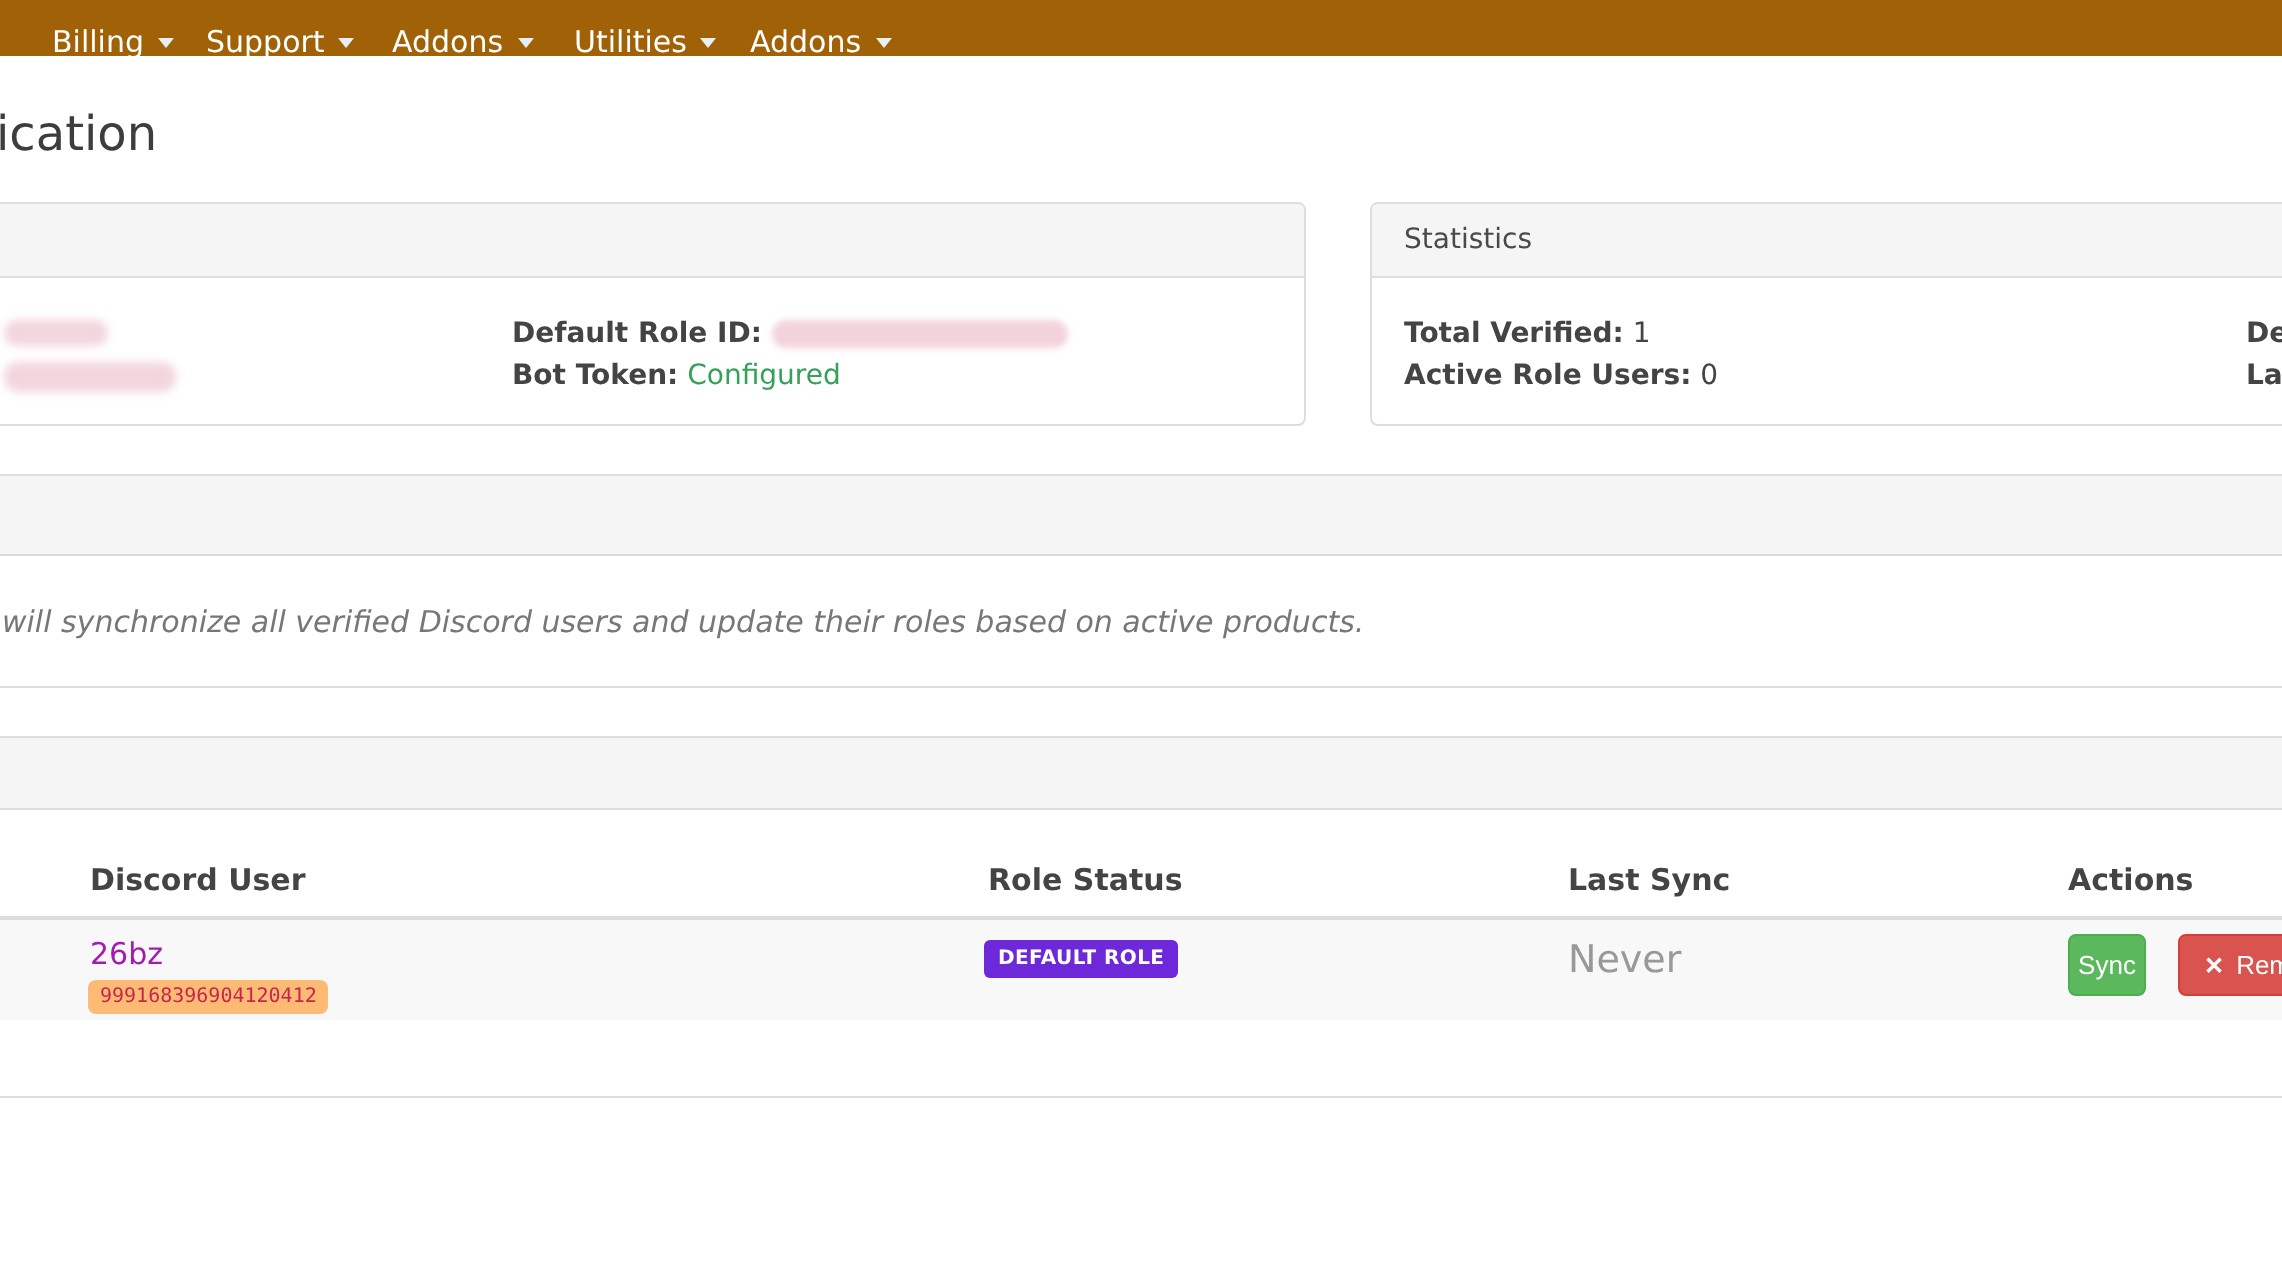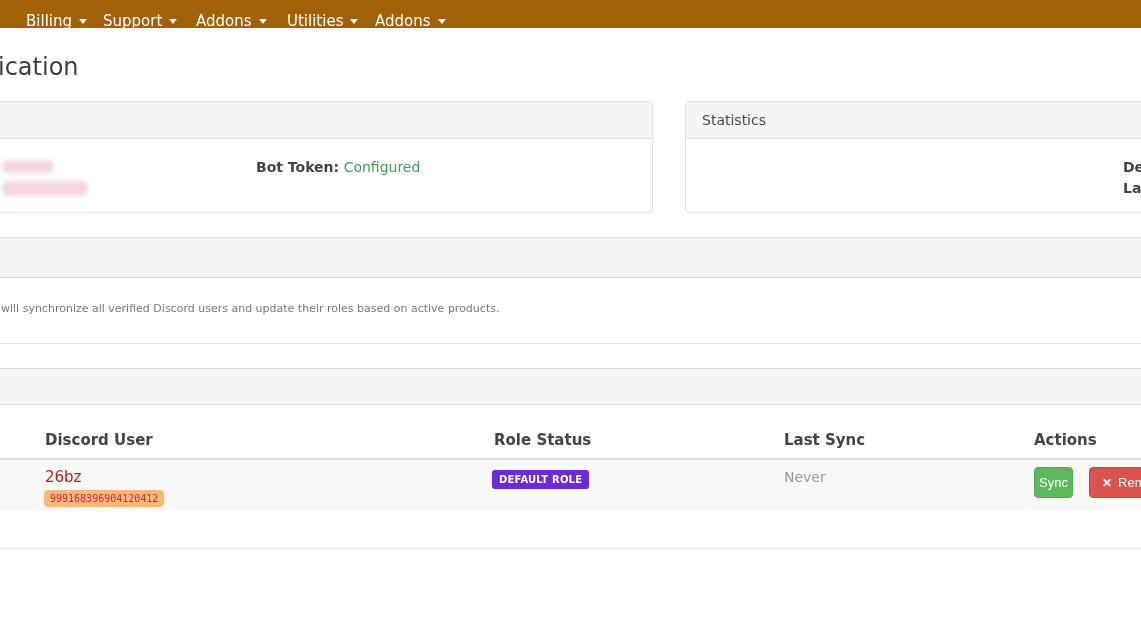--- a/index.html
+++ b/index.html
@@ -41,37 +41,37 @@
   
   .panel-stats { left:685px; top:101px; width:790px; height:112px; }
   .stats-col { position:absolute; top:55px; font-size:14px; line-height:21px; white-space:nowrap; }
   .stats-col-left { left:16px; }
   .stats-col-right { left:437px; }
   .stats-col b { color:#444; }
 
   
   .panel-sync { left:-40px; top:237px; width:1300px; height:107px; }
   .panel-sync .panel-heading { height:40px; }
-  .sync-desc { position:absolute; left:40px; top:64px; font-size:11px; color:#777;
-               white-space:nowrap; }
+  .sync-desc { position:absolute; left:40px; top:64px; font-size:15px; color:#777;
+               white-space:nowrap;font-style:italic; }
 
   
   .panel-users { left:-40px; top:368px; width:1300px; height:181px; }
   .panel-users .panel-heading { height:36px; }
   .th { position:absolute; top:62px; font-size:15px; font-weight:bold; color:#444;
         white-space:nowrap; }
   .th-underline { position:absolute; left:0; top:89px; width:100%; height:2px; background:#ddd; }
   .row-stripe { position:absolute; left:0; top:91px; width:100%; height:50px; background:#f8f8f8; }
   .cell { position:absolute; white-space:nowrap; }
-  .cell-user { left:84px; top:99px; font-size:15px; color:#b91c1c; }
+  .cell-user { left:84px; top:99px; font-size:15px; color:#a21caf; }
   .cell-id { left:83px; top:121px; font-family:"DejaVu Sans Mono", monospace; font-size:10px;
              color:#c7254e; background:#fdba74; border-radius:4px; padding:3px 6px; }
   .badge-role { left:531px; top:101px; font-size:10px; font-weight:bold; color:#fff;
                 background:#6d28d9; border-radius:3px; padding:4px 7px; letter-spacing:.2px; }
-  .cell-sync { left:823px; top:100px; font-size:14px; color:#999; }
+  .cell-sync { left:823px; top:100px; font-size:19px; color:#999; }
   .btn { position:absolute; top:98px; height:31px; border-radius:4px; color:#fff; font-size:13px;
          border:1px solid transparent; display:flex; align-items:center; justify-content:center;
          cursor:pointer; white-space:nowrap; }
   .btn-success { left:1073px; width:39px; background:#5cb85c; border-color:#4cae4c; }
   .btn-danger  { left:1128px; width:118px; background:#d9534f; border-color:#d43f3a;
                  justify-content:flex-start; padding-left:12px; }
   .btn-danger .x-icon { font-weight:bold; margin-right:6px; font-size:12px; }
 </style>
 </head>
 <body>
@@ -86,26 +86,31 @@
     <div class="nav-item" style="left:375px"><span>Addons</span><span class="caret"></span></div>
   </nav>
 
   <h2 class="page-title">ication</h2>
 
   <section class="panel panel-config">
     <div class="panel-heading"></div>
     <div class="redact redact-1"></div>
     <div class="redact redact-2"></div>
     <div class="config-col">
+      <div><b>Default Role ID:</b><span class="redact-pill"></span></div>
       <div><b>Bot Token:</b> <span class="text-success">Configured</span></div>
     </div>
   </section>
 
   <section class="panel panel-stats">
     <div class="panel-heading">Statistics</div>
+    <div class="stats-col stats-col-left">
+      <div><b>Total Verified:</b> <span>1</span></div>
+      <div><b>Active Role Users:</b> <span>0</span></div>
+    </div>
     <div class="stats-col stats-col-right">
       <div><b>Defa</b></div>
       <div><b>Last</b></div>
     </div>
   </section>
 
   <section class="panel panel-sync">
     <div class="panel-heading"></div>
     <div class="sync-desc">will synchronize all verified Discord users and update their roles based on active products.</div>
   </section>

